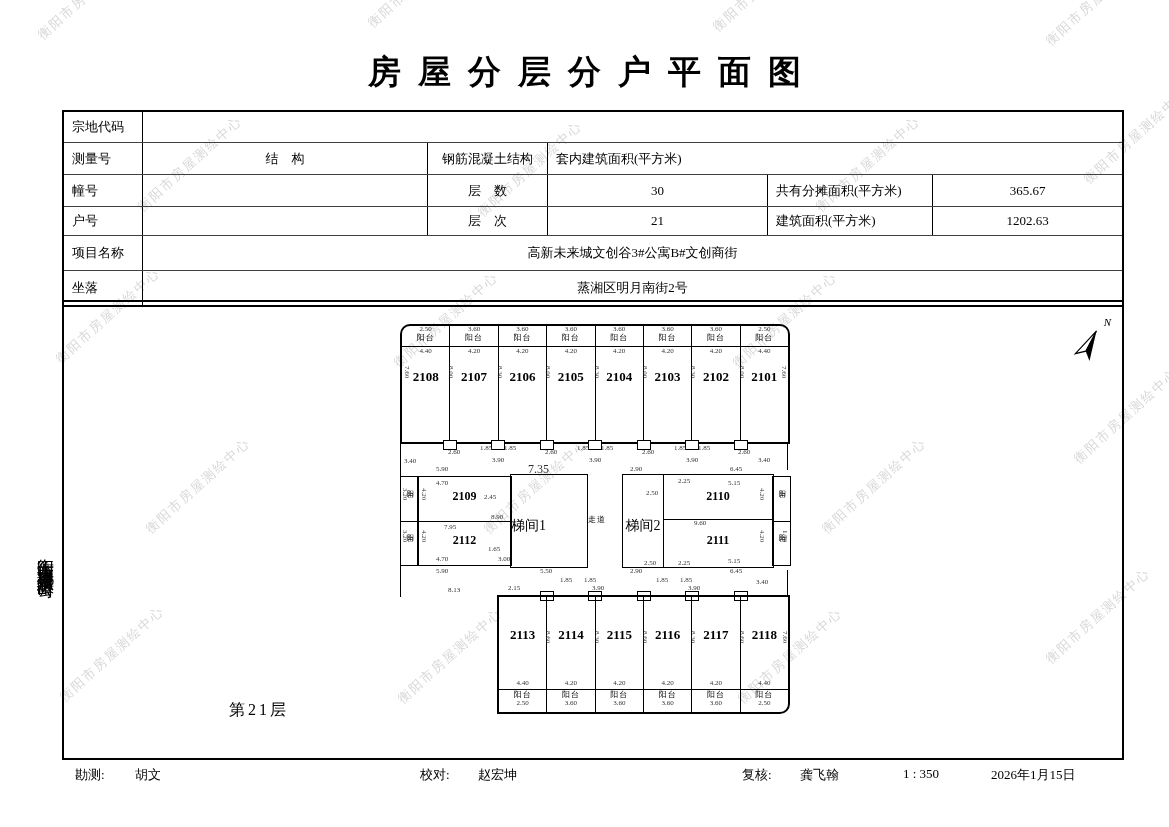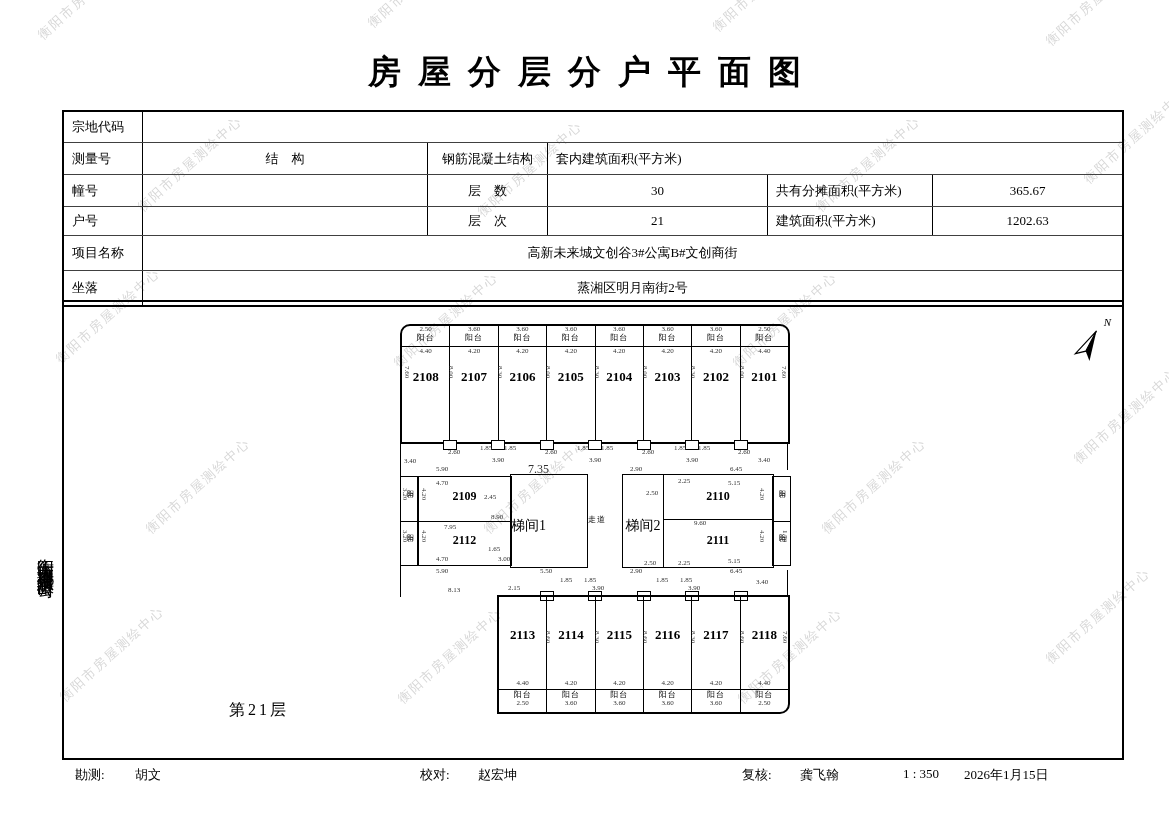--- a/index.html
+++ b/index.html
@@ -343,14 +343,14 @@
 <div id="company">衡阳市大雁地理信息有限公司</div>
 
 <div id="footer">
   <span class="fitem" style="left:75px">勘测:</span>
   <span class="fitem" style="left:135px">胡文</span>
   <span class="fitem" style="left:420px">校对:</span>
   <span class="fitem" style="left:478px">赵宏坤</span>
   <span class="fitem" style="left:742px">复核:</span>
   <span class="fitem" style="left:800px">龚飞翰</span>
   <span class="fitem" style="left:903px">1 : 350</span>
-  <span class="fitem" style="left:964px">2026年1月15日</span>
+  <span class="fitem" style="left:991px">2026年1月15日</span>
 </div>
 
 </body></html>

